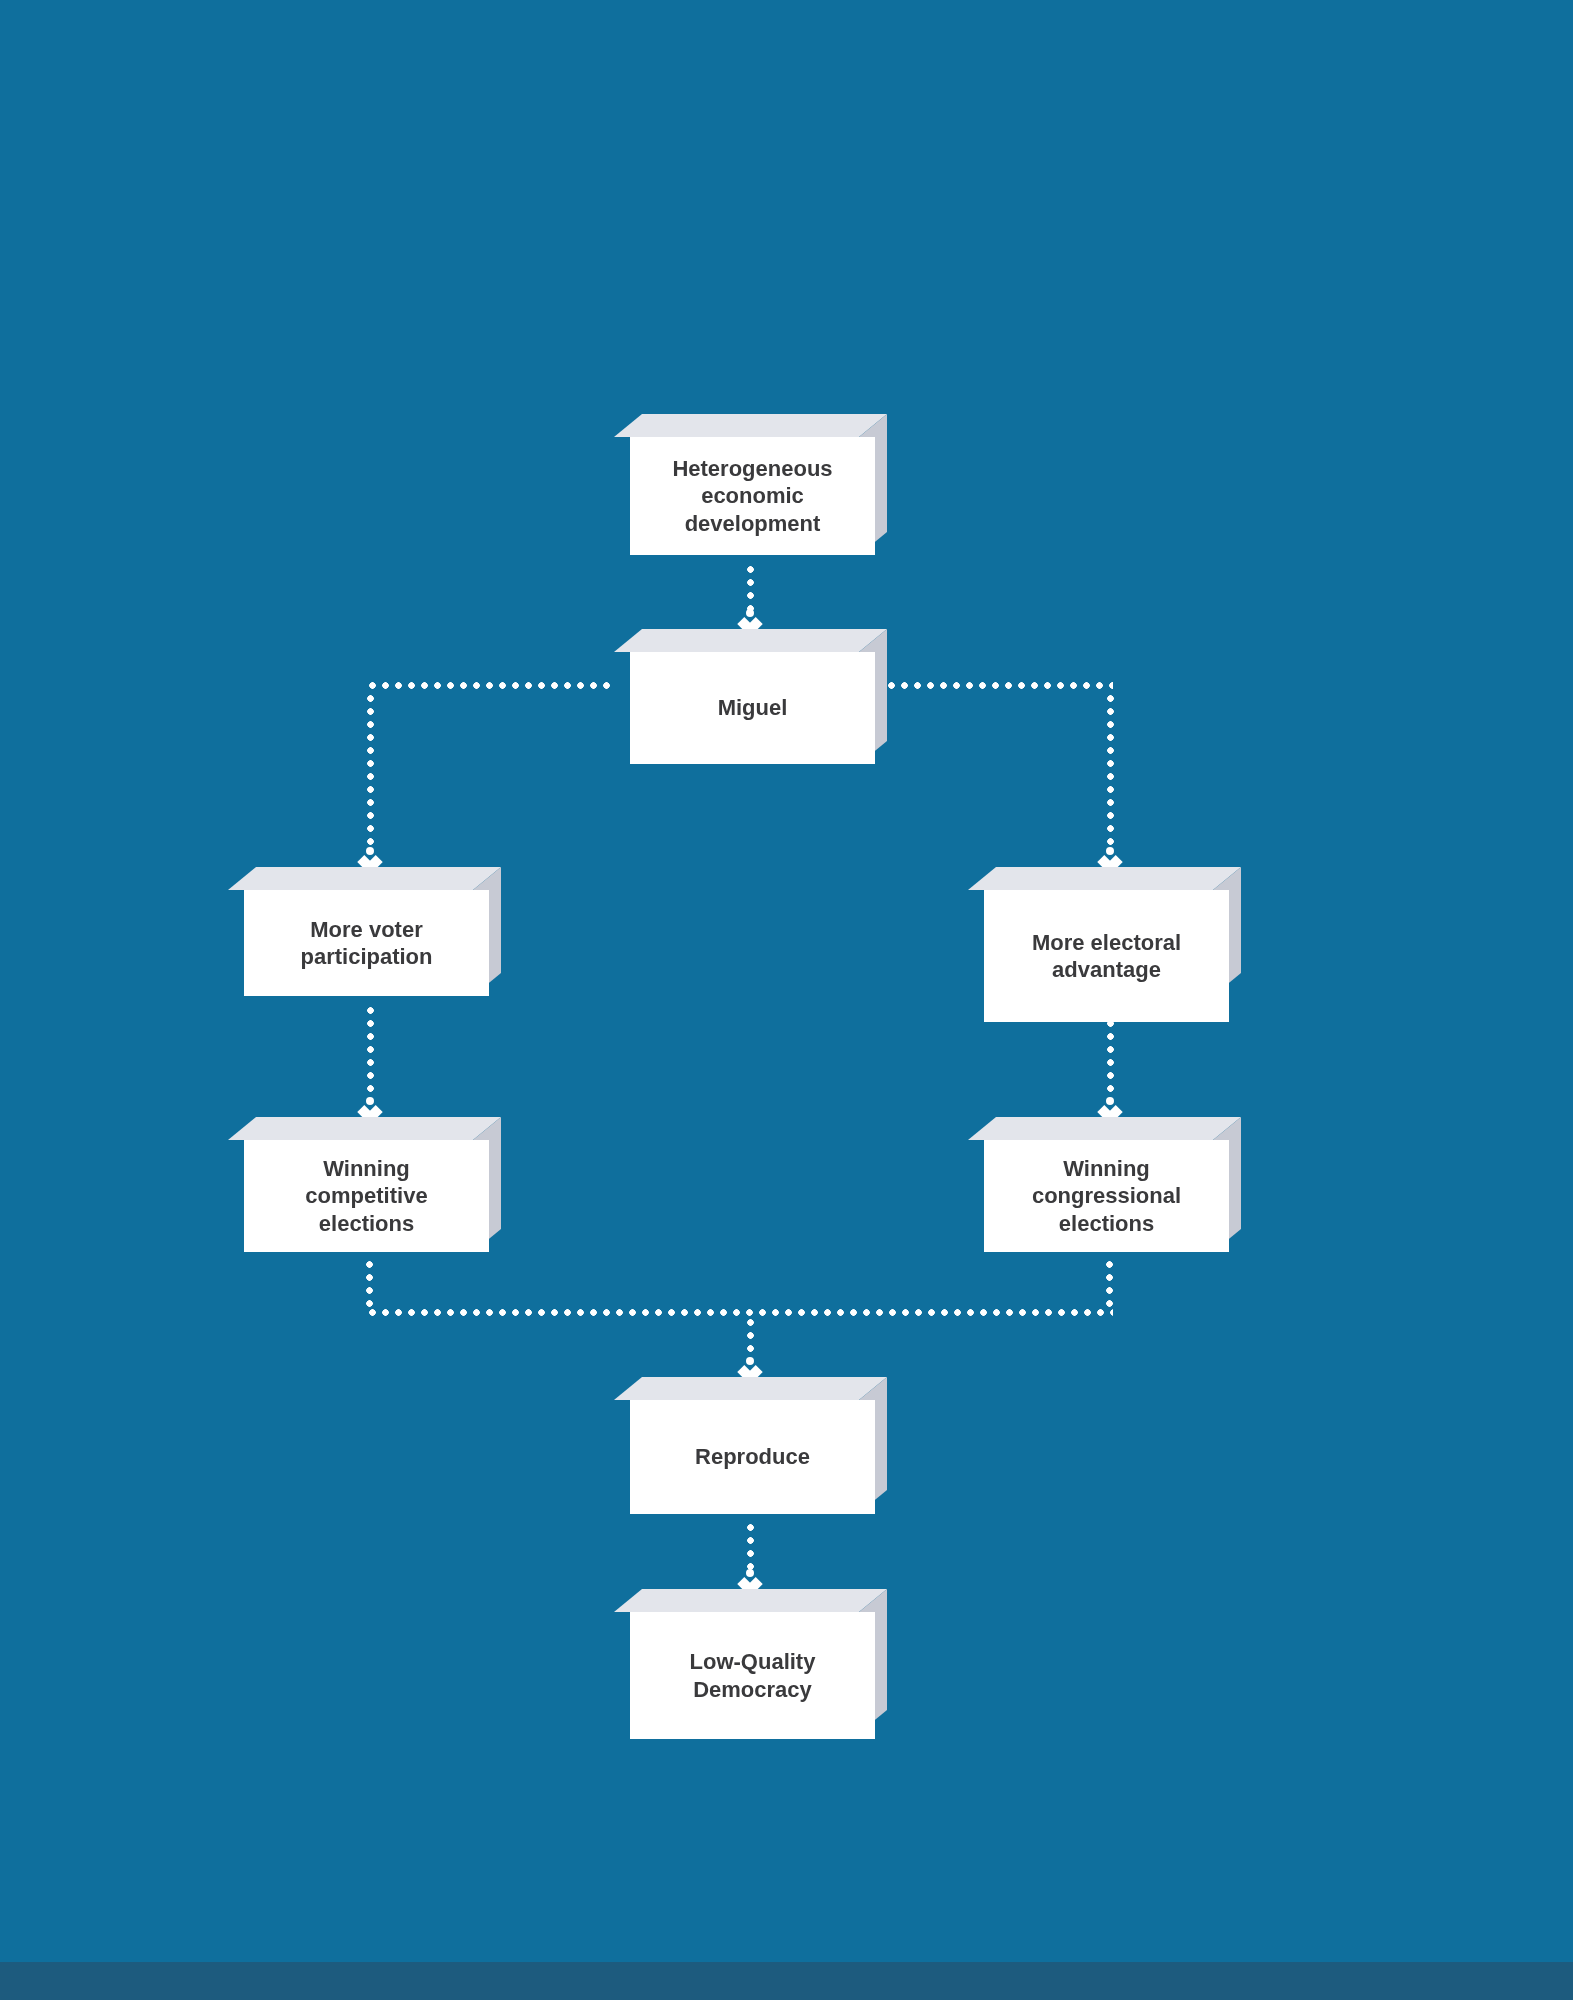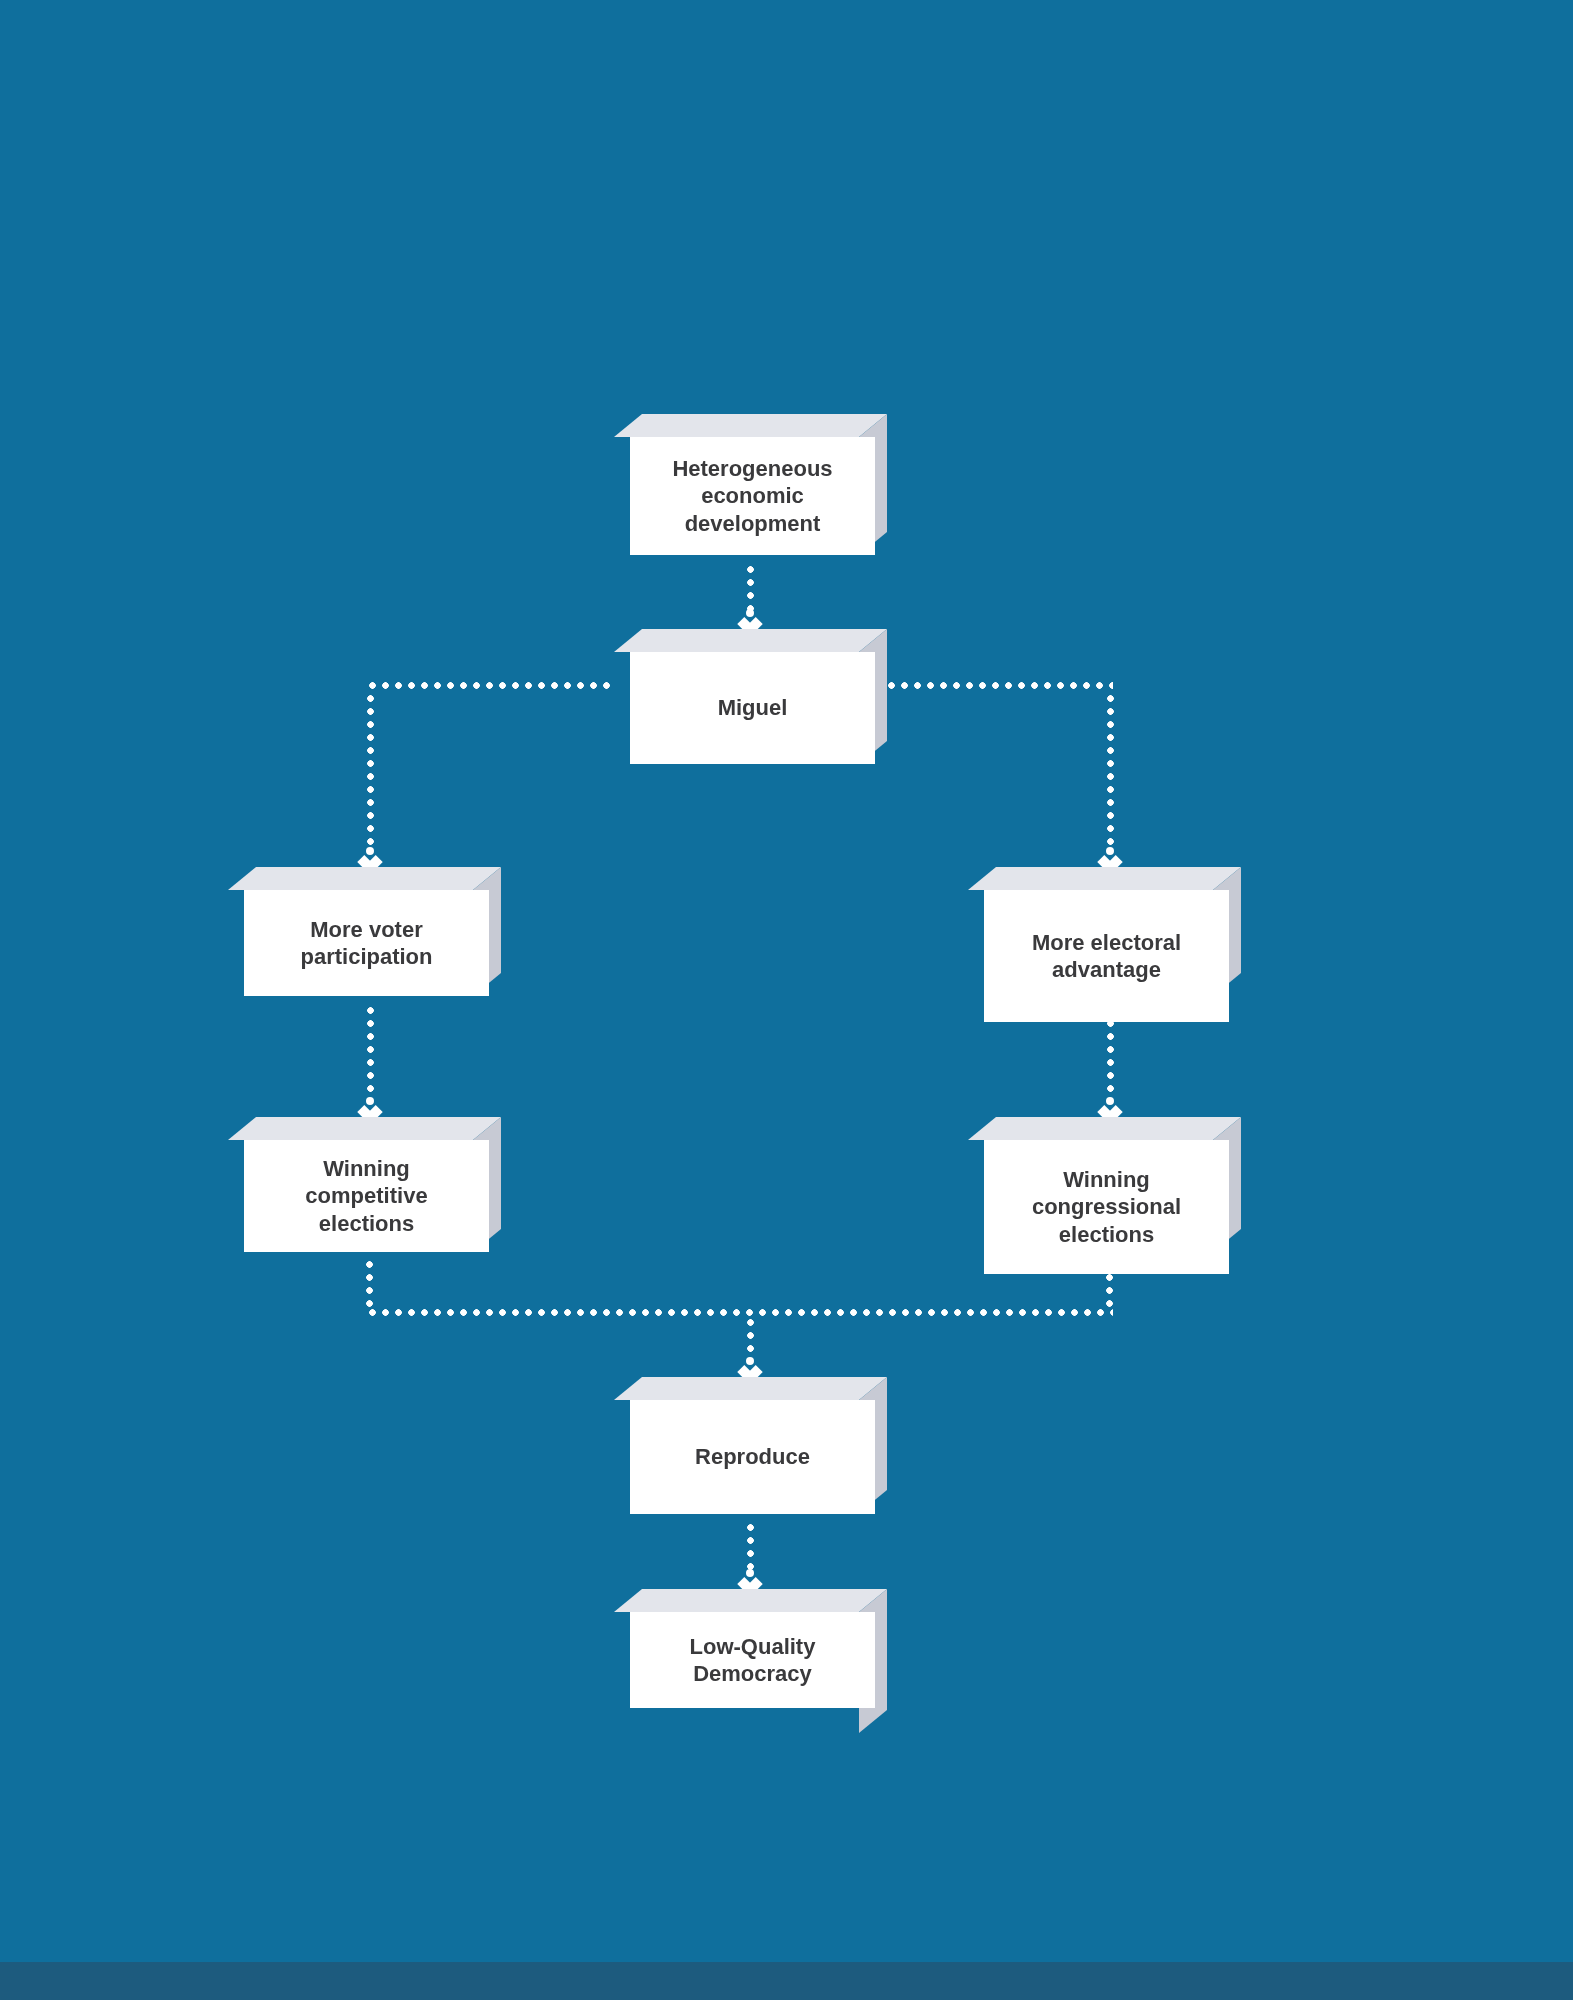--- a/index.html
+++ b/index.html
@@ -190,36 +190,36 @@
     <div class="facetop"></div>
     <div class="faceside" style="height:112px"></div>
     <div class="facefront" style="height:112px">
       <span class="label">Winning competitive elections</span>
     </div>
   </div>
 
   <div class="box3d" style="left:968px;top:1117px">
     <div class="facetop"></div>
     <div class="faceside" style="height:112px"></div>
-    <div class="facefront" style="height:134px">
+    <div class="facefront" style="height:112px">
       <span class="label">Winning congressional elections</span>
     </div>
   </div>
 
   <div class="box3d" style="left:614px;top:1377px">
     <div class="facetop"></div>
     <div class="faceside" style="height:113px"></div>
     <div class="facefront" style="height:114px">
       <span class="label">Reproduce</span>
     </div>
   </div>
 
   <div class="box3d" style="left:614px;top:1589px">
     <div class="facetop"></div>
     <div class="faceside" style="height:121px"></div>
-    <div class="facefront" style="height:96px">
+    <div class="facefront" style="height:127px">
       <span class="label">Low-Quality Democracy</span>
     </div>
   </div>
 
   <div class="strip"></div>
 
 </div>
 
 </body></html>

